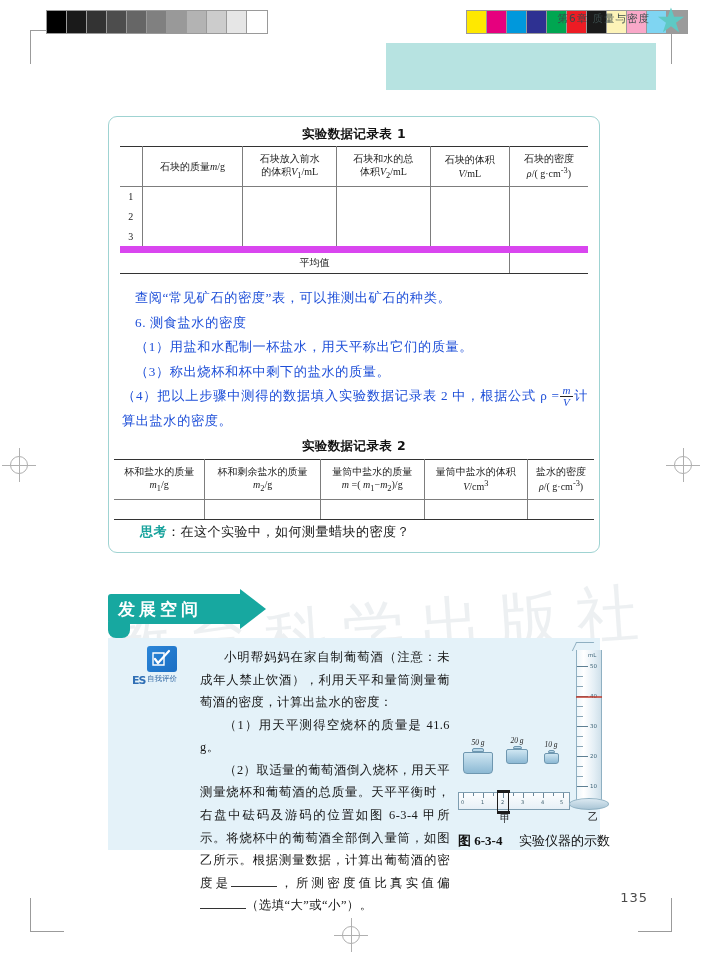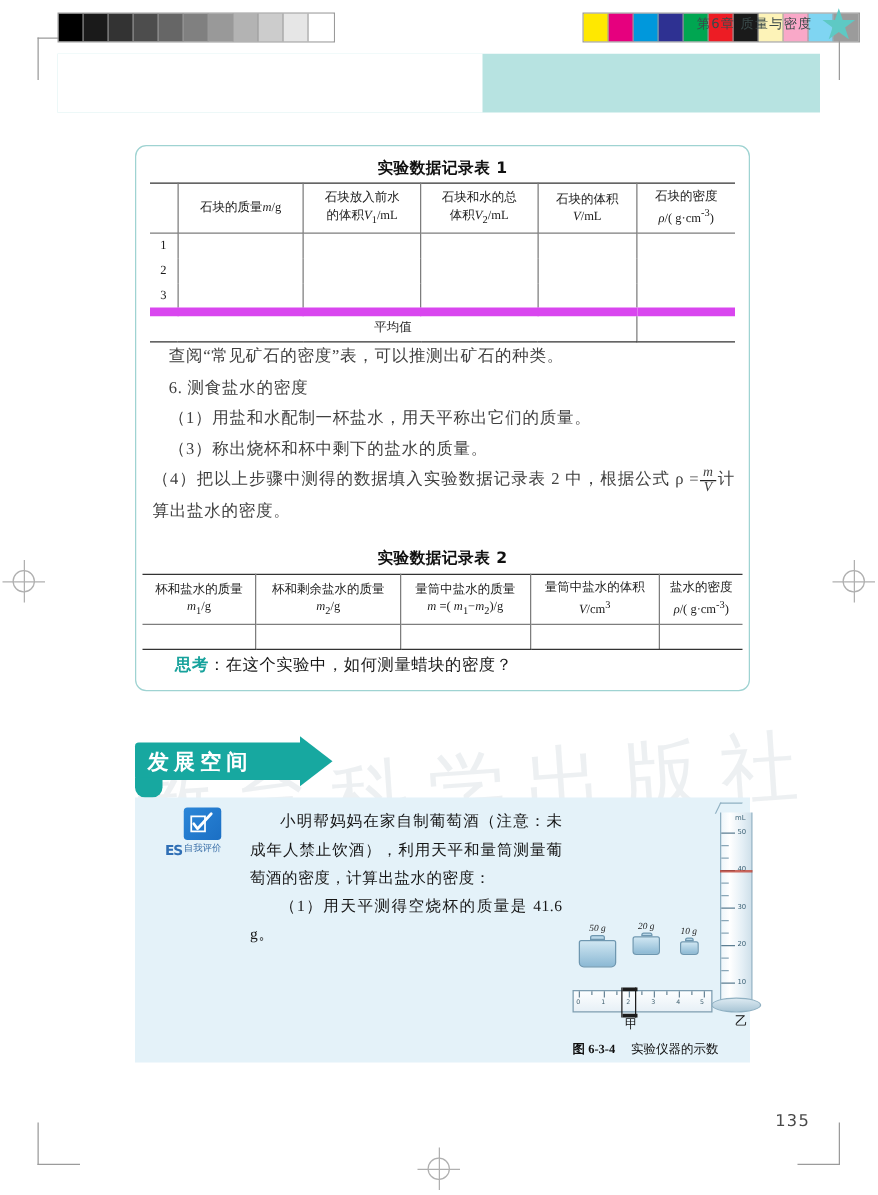--- a/index.html
+++ b/index.html
@@ -86,22 +86,22 @@
 
   #table1-wrap { position:absolute; left:120px; top:126px; width:468px; }
   #table1-wrap .tbl-title { margin-bottom:3px; }
 
   #table2-wrap { position:absolute; left:114px; top:438px; width:480px; }
   #table2-wrap .tbl-title { margin-bottom:4px; }
   #table2-wrap table.data tr.head th { height:40px; }
 
   
   #prose {
-    position:absolute; left:122px; top:273px; width:466px;
-    font-size:13.2px; line-height:1.86; color:#404040;
+    position:absolute; left:122px; top:286px; width:466px;
+    font-size:13.2px; line-height:1.86; color:#1d4ed8;
     letter-spacing:.6px; text-align:justify;
   }
   #prose p { margin:0; }
   #prose .ind2 { text-indent:13px; }
   .frac {
     display:inline-block; vertical-align:-0.55em; text-align:center;
     font-style:italic; font-size:11px; line-height:1.05; margin:0 1px;
   }
   .frac .num { display:block; border-bottom:1px solid #222; padding:0 2px; }
   .frac .den { display:block; padding:0 2px; }
@@ -221,21 +221,21 @@
   #cyl-ml { position:absolute; left:18px; top:10px; font-size:5.5px; color:#3c6276;
             font-family:"DejaVu Sans",sans-serif; }
   #meniscus { position:absolute; left:6px; width:26px; height:1.6px; background:#c0392b; opacity:.75; }
   #label-yi {
     position:absolute; left:18px; top:168px; font-size:10px; color:#111;
     font-family:"Liberation Serif", serif;
   }
 
   #fig-caption {
     position:absolute; left:0px; top:190px; width:160px;
-    font-size:10px; color:#111; white-space:nowrap;
+    font-size:13px; color:#111; white-space:nowrap;
     font-family:"DejaVu Sans","Liberation Sans",sans-serif;
   }
   #fig-caption .fignum { font-weight:bold; font-family:"Liberation Serif",serif; }
 
   
   #page-number {
     position:absolute; right:54px; top:890px;
     font-family:"DejaVu Sans","Liberation Sans",sans-serif;
     font-size:13px; color:#4a4a4a; letter-spacing:1px;
   }
@@ -433,20 +433,23 @@
         <path d="M4 10 L7 14 L18 2" fill="none" stroke="#ffffff" stroke-width="2.2" stroke-linecap="round" stroke-linejoin="round"></path>
       </svg>
     </div>
     <div class="cap">自我评价</div>
     <div class="es">ES</div>
   </div>
 
   <div id="dev-text">
     <p class="ind">小明帮妈妈在家自制葡萄酒（注意：未成年人禁止饮酒），利用天平和量筒测量葡萄酒的密度，计算出盐水的密度：</p>
     <p class="ind">（1）用天平测得空烧杯的质量是 41.6 g。</p>
+    <p class="ind">
+      <span>（2）取适量的葡萄酒倒入烧杯，用天平测量烧杯和葡萄酒的总质量。天平平衡时，右盘中砝码及游码的位置如图 6-3-4 甲所示。将烧杯中的葡萄酒全部倒入量筒，如图乙所示。根据测量数据，计算出葡萄酒的密度是</span><span class="blank"></span><span>，所测密度值比真实值偏</span><span class="blank"></span><span>（选填“大”或“小”）。</span>
+    </p>
   </div>
 
   <div id="figure">
 
     <div id="weights">
       <div class="weight" style="left:0px;top:12px;width:40px;">
         <div class="lbl">50 g</div>
         <div class="body" style="width:32px;">
           <div class="wknob" style="width:12px;height:4px;border-radius:2px 2px 0 0;"></div>
           <div class="wbase" style="width:30px;height:22px;margin:0 auto;border-radius:2px 2px 4px 4px;"></div>

